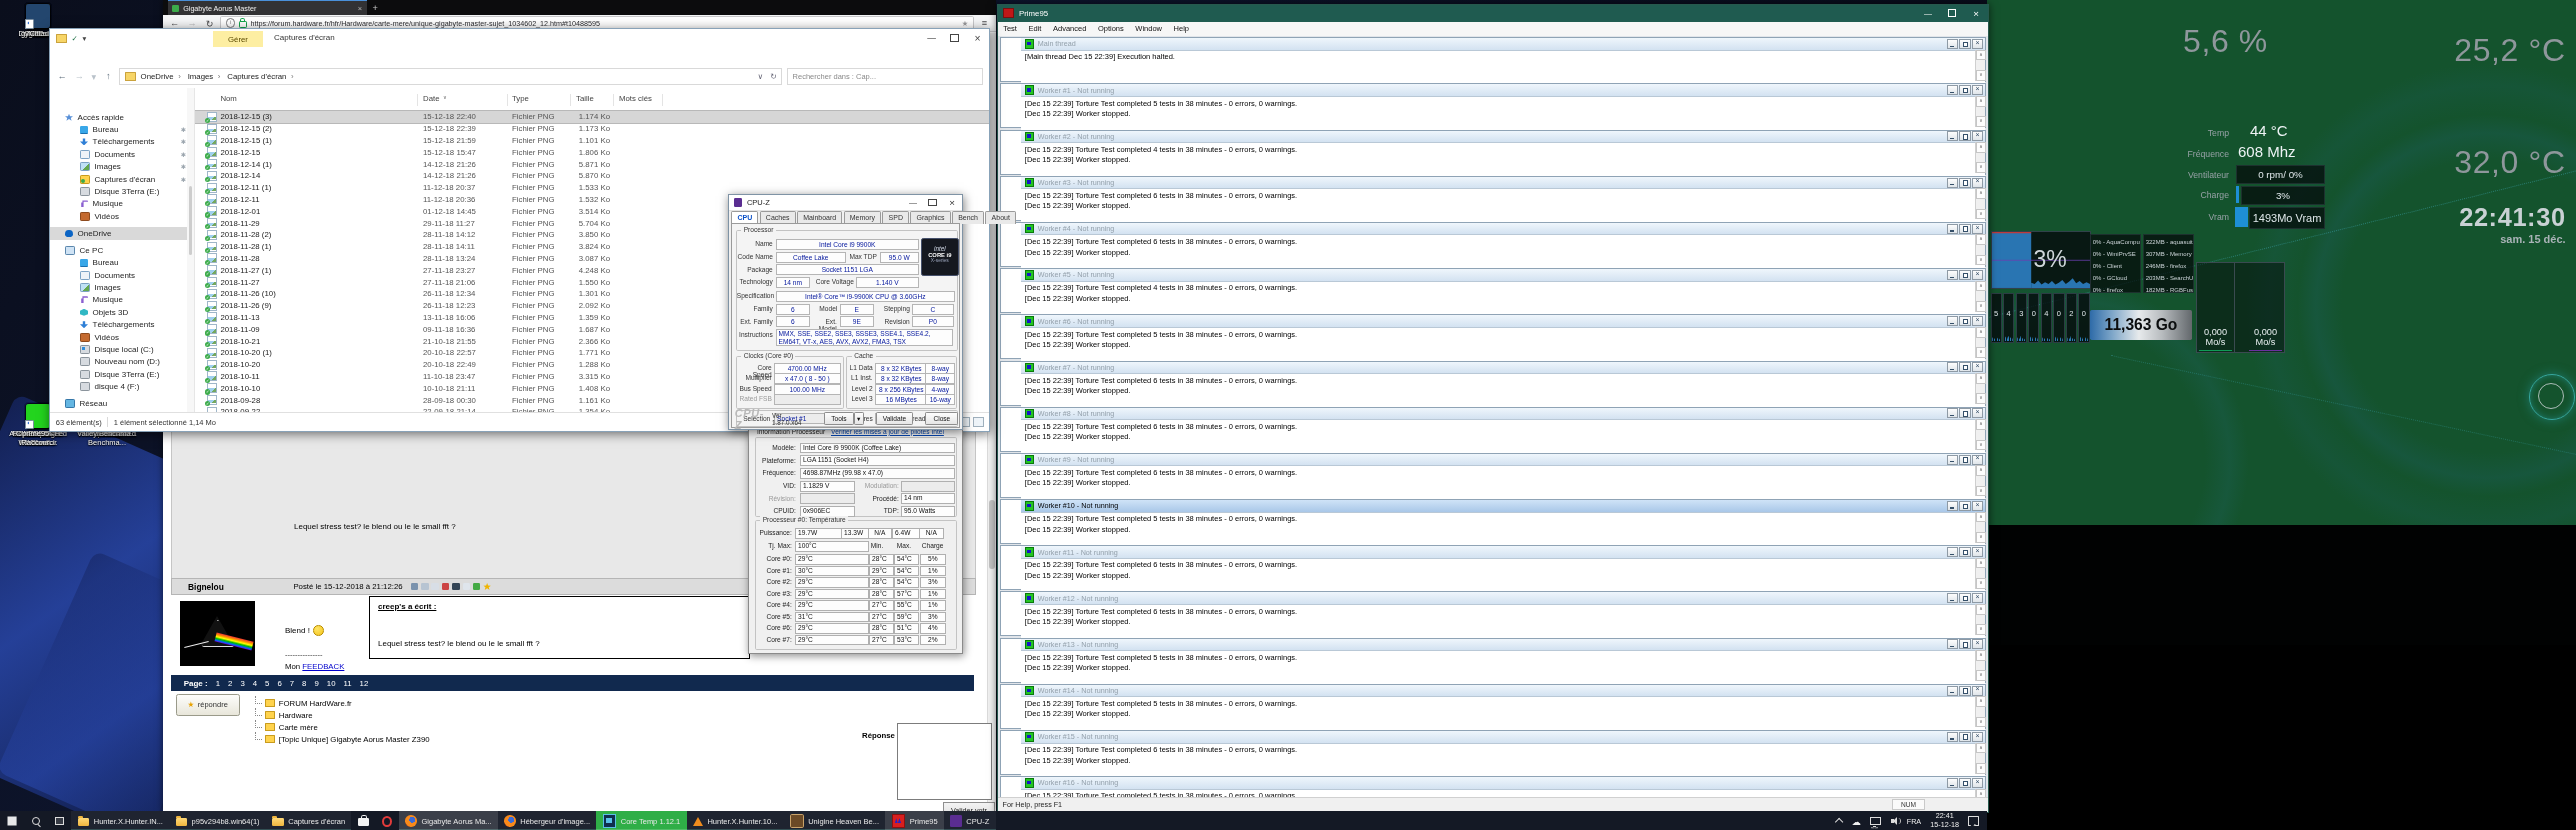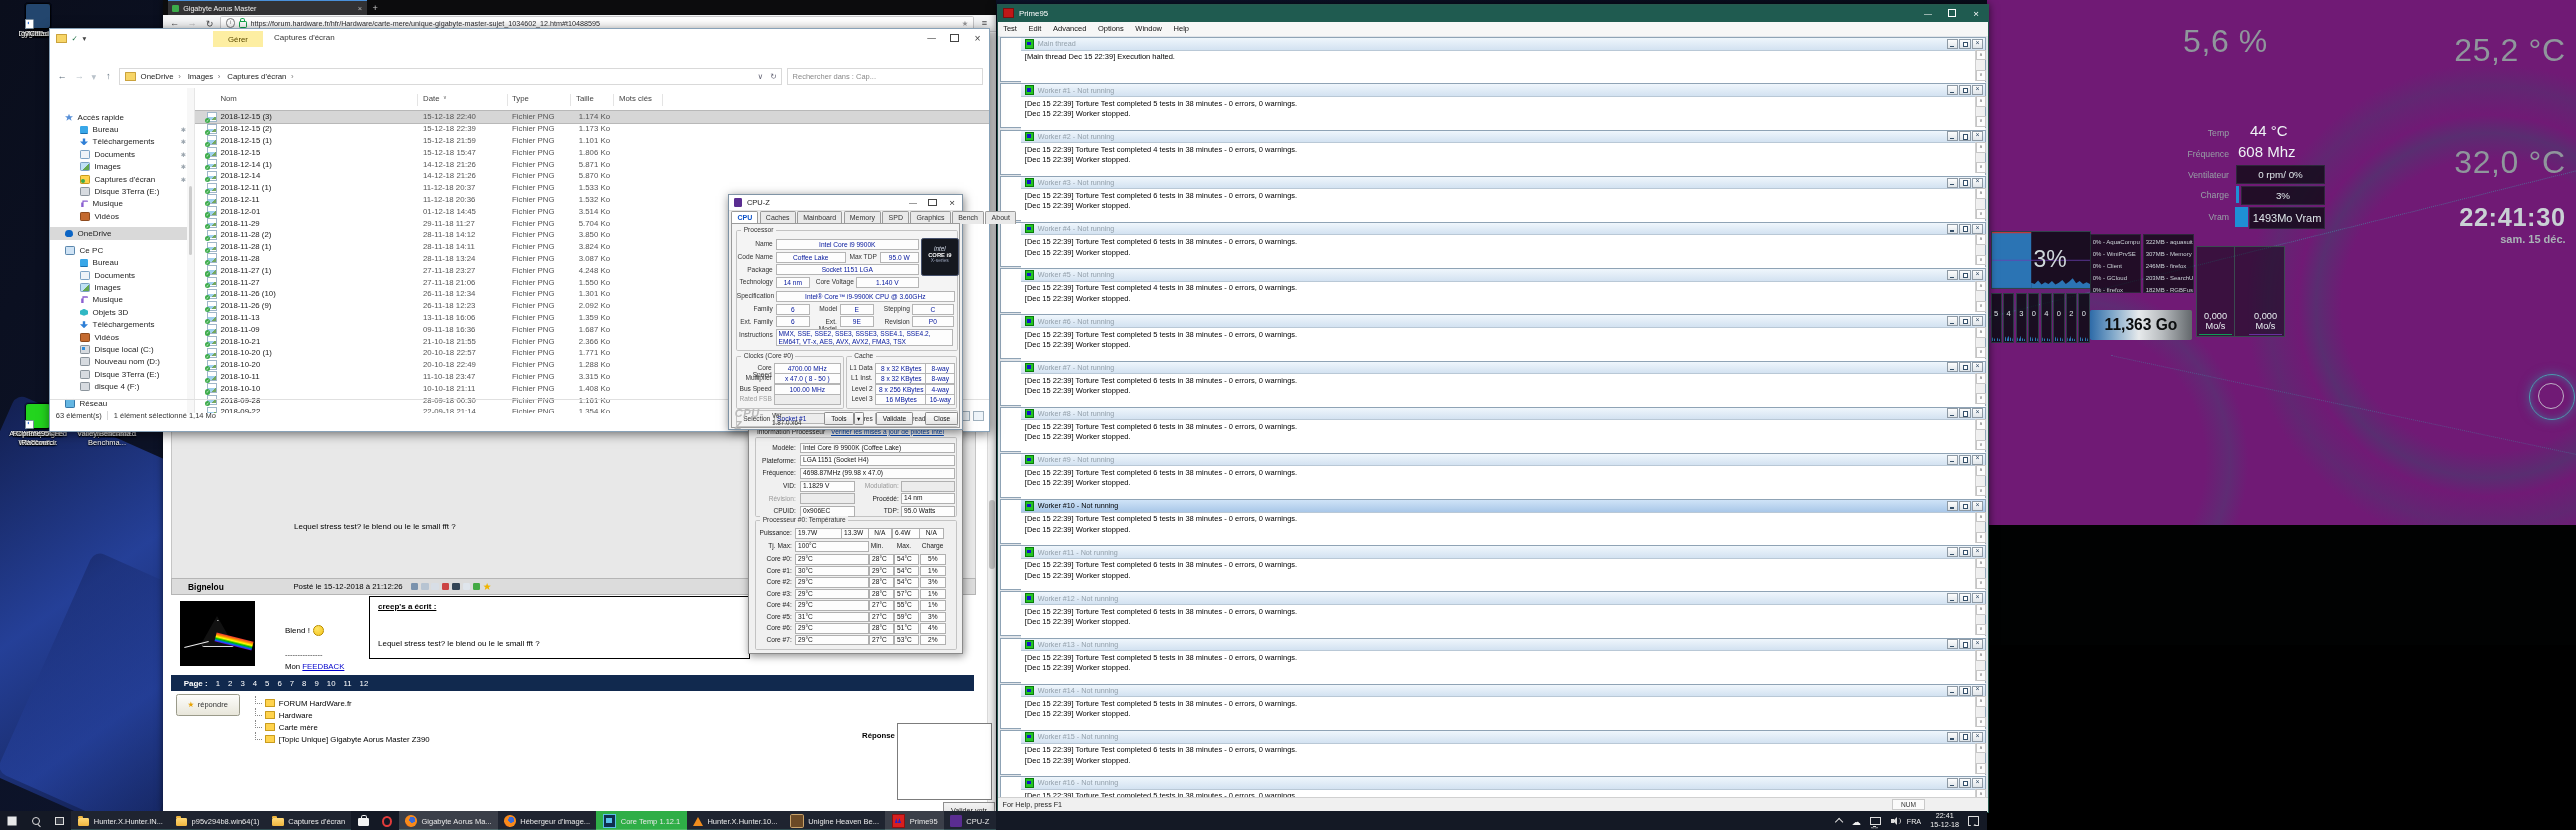--- a/index.html
+++ b/index.html
@@ -122,21 +122,21 @@
   .files{position:absolute;left:0;top:23px;width:100%;}
   .frow{position:relative;height:11.8px;display:flex;align-items:center;font-size:7.8px;color:#1c1c1c;}
   .frow.selected{background:#d6d6d6;outline:0.6px solid #b8b8b8;}
   .fic{position:absolute;left:11.5px;width:8.7px;height:8px;background:#fff;border:0.6px solid #9fb6c9;}
   .fic:before{content:"";position:absolute;right:0.6px;bottom:0.6px;left:0.6px;height:3.5px;background:linear-gradient(135deg,#9fd0ee 60%,#74a85f 60%);}
   .fic:after{content:"✓";position:absolute;left:-2.3px;bottom:-2.3px;width:5.2px;height:5.2px;border-radius:50%;background:#3cab4a;color:#fff;font-size:4px;line-height:5.2px;text-align:center;}
   .fname{position:absolute;left:25.4px;}
   .fdate{position:absolute;left:228px;color:#555;}
   .ftype{position:absolute;left:317px;color:#555;}
   .fsize{position:absolute;left:364px;width:51px;text-align:right;color:#555;}
-  .ex-status{position:absolute;left:0;bottom:0;width:100%;height:32px;border-top:0.6px solid #e0e0e0;display:flex;align-items:center;font-size:7.5px;color:#333;padding-left:5.8px;box-sizing:border-box;gap:5.8px;}
+  .ex-status{position:absolute;left:0;bottom:0;width:100%;height:19px;border-top:0.6px solid #e0e0e0;display:flex;align-items:center;font-size:7.5px;color:#333;padding-left:5.8px;box-sizing:border-box;gap:5.8px;}
   .vsep{width:0.6px;height:9.2px;background:#d9d9d9;}
   .viewicons{margin-left:auto;margin-right:4.6px;display:flex;gap:3.5px;}
   .vi{width:9.2px;height:8px;border:0.6px solid #9fb0bd;background:#eef4f9;}
   
   #cpuz{left:728px;top:194px;width:233px;height:234px;background:#f0f0f0;border:0.6px solid #7f93a5;z-index:5;box-shadow:1.2px 2.3px 9.2px rgba(0,0,0,.5);font-size:7px;color:#111;}
   .cz-title{position:absolute;left:0;top:0;width:100%;height:15px;background:#fff;border-bottom:0.6px solid #e3e3e3;display:flex;align-items:center;}
   .cz-ico{width:8.7px;height:8.7px;background:#5a2d91;margin:0 4.6px;border-radius:1.2px;}
   .cz-title .t{font-size:7.5px;color:#222;}
   .cz-btns{margin-left:auto;display:flex;height:100%;}
   .cz-btns .winbtn{width:19.6px;}
@@ -222,40 +222,40 @@
   .tr-cloud{font-size:9.2px;color:#f0f0f0;}
   .tr-net{width:9.2px;height:6.3px;border:1.2px solid #ddd;position:relative;}
   .tr-net:after{content:"";position:absolute;left:1.7px;bottom:-2.9px;width:3.5px;height:1.2px;background:#ddd;box-shadow:0 0 0 0.6px #141925,-1.7px 1.2px 0 #ddd,1.7px 1.2px 0 #ddd;}
   .tr-vol{width:3.5px;height:4.6px;background:#ddd;position:relative;margin-right:3.5px;}
   .tr-vol:before{content:"";position:absolute;left:2.3px;top:-1.7px;border:4px solid transparent;border-right-color:#ddd;border-left:none;}
   .tr-vol:after{content:"";position:absolute;left:7px;top:-0.6px;width:2.9px;height:5.8px;border-right:1.2px solid #bbb;border-radius:0 3.5px 3.5px 0;}
   .tr-clock{text-align:center;line-height:8.7px;font-size:7.2px;}
   .tr-ac{width:8.7px;height:7.5px;border:1.2px solid #ddd;border-radius:0.6px;position:relative;}
   .tr-ac:after{content:"";position:absolute;left:1.2px;bottom:-1.2px;width:2.9px;height:2.3px;background:#141925;border-right:1.2px solid #ddd;transform:skewX(-30deg);}
   
-  #panel{left:1987px;top:0;width:589px;height:645px;background:#701a75;overflow:hidden;z-index:1;color:#c6ced2;}
+  #panel{left:1987px;top:0;width:589px;height:645px;background:#14532d;overflow:hidden;z-index:1;color:#c6ced2;}
   .swirl1{position:absolute;left:242px;top:46px;width:519px;height:519px;border-radius:50%;background:radial-gradient(circle,rgba(26,80,86,.0) 40%,rgba(30,95,102,.28) 47%,rgba(26,80,86,.0) 52%,rgba(30,95,102,.18) 60%,rgba(26,80,86,0) 66%);}
   .swirl2{position:absolute;left:-138px;top:242px;width:439px;height:439px;border-radius:50%;background:radial-gradient(circle,rgba(26,80,86,0) 44%,rgba(34,104,112,.22) 52%,rgba(26,80,86,0) 58%);}
   .dotline{position:absolute;width:808px;height:0;border-top:1.7px dotted rgba(64,170,180,.5);transform:rotate(-14deg);}
   .p-big{position:absolute;font-size:32px;color:#8f979c;letter-spacing:0.6px;}
   .p-row-lbl{position:absolute;width:75px;text-align:right;font-size:8.7px;color:#98a2a7;}
   .p-row-val{position:absolute;font-size:15px;color:#eef3f5;}
   .p-box{position:absolute;background:rgba(4,8,10,.72);border:0.6px solid rgba(70,90,96,.35);color:#dfe7ea;font-size:9.8px;display:flex;align-items:center;justify-content:center;}
   .p-clock{position:absolute;right:10.4px;top:203px;text-align:right;}
   .p-clock .tm{font-size:25.4px;font-weight:bold;color:#c9d1d4;letter-spacing:0.6px;}
   .p-clock .dt{font-size:11px;font-weight:bold;color:#aab3b7;margin-top:1.2px;}
   .cpu-graph{position:absolute;left:3.5px;top:231px;width:98px;height:56px;background:rgba(5,10,12,.8);border:0.6px solid #30424a;}
   .cpu-graph .pct{position:absolute;left:42px;top:14px;font-size:23px;color:#cfd7da;}
   .cores{position:absolute;left:3.5px;top:293px;width:99px;height:50px;display:flex;gap:1.2px;}
   .corebox{flex:1;background:rgba(5,10,12,.8);border:0.6px solid #2c3c44;position:relative;}
   .corebox .n{position:absolute;left:0;top:15px;width:100%;text-align:center;font-size:7.5px;color:#dfe7ea;}
   .corebox .bars{position:absolute;left:0.6px;right:0.6px;bottom:0.6px;height:7px;background:repeating-linear-gradient(90deg,#2e86c8 0 1.2px,transparent 1.2px 2.3px);opacity:.9;clip-path:polygon(0 60%,15% 30%,30% 70%,45% 20%,60% 65%,75% 40%,90% 75%,100% 45%,100% 100%,0 100%);}
   .plist{position:absolute;width:51px;height:59px;background:rgba(4,8,10,.72);border:0.6px solid rgba(70,90,96,.35);font-size:6px;color:#cdd5d9;line-height:12px;padding:0.6px 1.7px;box-sizing:border-box;overflow:hidden;white-space:nowrap;}
   .ramg{position:absolute;left:103px;top:310px;width:102px;height:30px;background:linear-gradient(90deg,#2e6ba8 0%,#7fa7c9 22%,#e7eaec 48%,#b9bdc0 70%,#63686c 100%);border-radius:1.7px;display:flex;align-items:center;justify-content:center;font-size:15.6px;font-weight:bold;color:#0b0d0e;}
-  .netbox{position:absolute;left:209px;top:246px;width:87px;height:89px;border:0.6px solid #3a4a50;background:rgba(4,8,10,.5);display:flex;gap:12px;}
+  .netbox{position:absolute;left:209px;top:262px;width:87px;height:89px;border:0.6px solid #3a4a50;background:rgba(4,8,10,.5);display:flex;gap:12px;}
   .nethalf{flex:1;position:relative;}
   .nethalf.l{border-right:0.6px solid #3a4a50;}
   .nethalf .v{position:absolute;bottom:4.6px;width:100%;text-align:center;font-size:9.2px;color:#e8eef0;}
   .nethalf.l:after{content:"";position:absolute;left:2.3px;right:2.3px;bottom:1.2px;height:1.2px;background:#0f9c56;}
   .nethalf.r:after{content:"";position:absolute;left:2.3px;right:2.3px;bottom:1.2px;height:1.2px;background:#6a2fa0;}
   .ring{position:absolute;left:542px;top:374px;width:44px;height:44px;border:1.7px solid rgba(64,190,190,.8);border-radius:50%;box-shadow:0 0 10.4px rgba(40,160,170,.5), inset 0 0 7px rgba(40,160,170,.5);}
   .ring:after{content:"";position:absolute;left:8px;top:8px;width:24px;height:24px;border:1.2px solid #cfd7da;border-radius:50%;opacity:.8;}
   .pblack{position:absolute;left:0;top:525px;width:100%;height:306px;background:#010202;}
   .chargebar{position:absolute;width:2.9px;background:#1e8fd5;}
   .vramsq{position:absolute;width:12.7px;background:#1e8fd5;}

